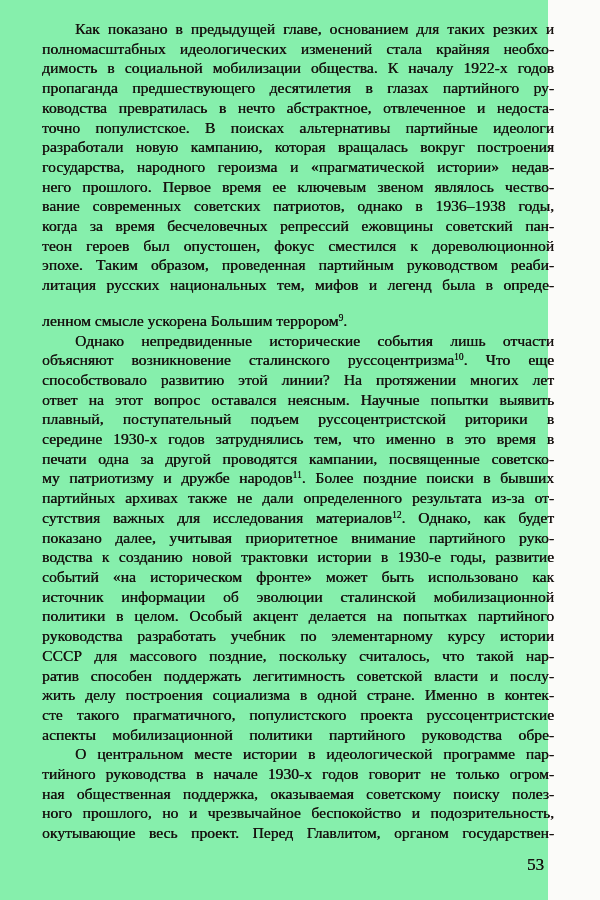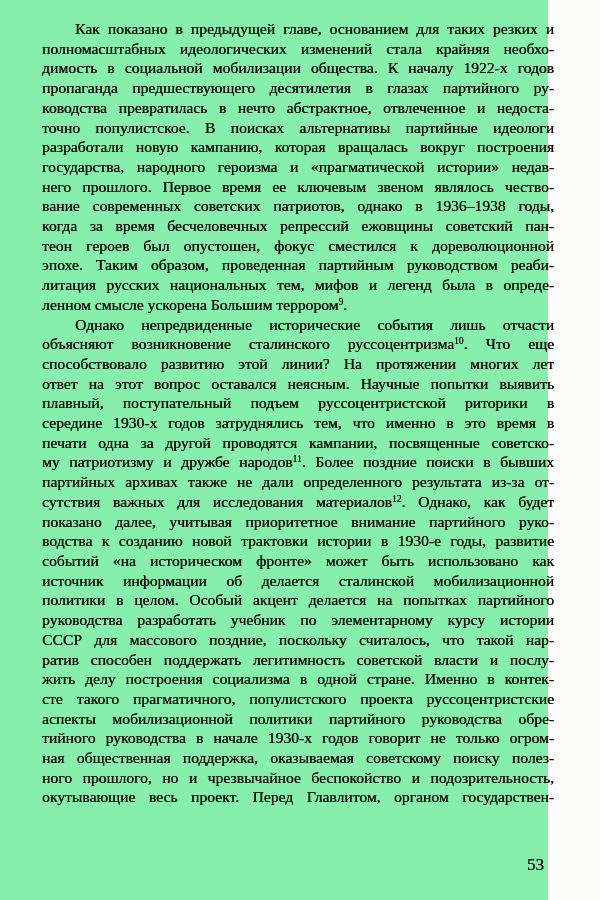--- a/index.html
+++ b/index.html
@@ -28,21 +28,21 @@
   .paragraph { margin: 0; }
   .line {
     font-size: 15.6px;
     line-height: 19.7px;
     text-align: justify;
     text-align-last: justify;
     text-shadow: 0.35px 0 0 currentColor;
     white-space: normal;
   }
   .line.indent { text-indent: 33px; }
-  .line.end { text-align-last: left; }
+  .line.end { text-align-last: left; margin-top: 16px; }
   sup.fnref {
     font-size: 9.5px;
     line-height: 0;
     vertical-align: 5px;
     text-shadow: 0.2px 0 0 currentColor;
   }
   .page-number {
     position: absolute;
     left: 32px;
     top: 855px;
@@ -81,30 +81,31 @@
         <div class="line">ответ на этот вопрос оставался неясным. Научные попытки выявить</div>
         <div class="line">плавный, поступательный подъем руссоцентристской риторики в</div>
         <div class="line">середине 1930-х годов затруднялись тем, что именно в это время в</div>
         <div class="line">печати одна за другой проводятся кампании, посвященные советско-</div>
         <div class="line">му патриотизму и дружбе народов<sup class="fnref">11</sup>. Более поздние поиски в бывших</div>
         <div class="line">партийных архивах также не дали определенного результата из-за от-</div>
         <div class="line">сутствия важных для исследования материалов<sup class="fnref">12</sup>. Однако, как будет</div>
         <div class="line">показано далее, учитывая приоритетное внимание партийного руко-</div>
         <div class="line">водства к созданию новой трактовки истории в 1930-е годы, развитие</div>
         <div class="line">событий «на историческом фронте» может быть использовано как</div>
-        <div class="line">источник информации об делается сталинской мобилизационной</div>
+        <div class="line">источник информации об эволюции сталинской мобилизационной</div>
         <div class="line">политики в целом. Особый акцент делается на попытках партийного</div>
         <div class="line">руководства разработать учебник по элементарному курсу истории</div>
         <div class="line">СССР для массового поздние, поскольку считалось, что такой нар-</div>
         <div class="line">ратив способен поддержать легитимность советской власти и послу-</div>
         <div class="line">жить делу построения социализма в одной стране. Именно в контек-</div>
         <div class="line">сте такого прагматичного, популистского проекта руссоцентристские</div>
         <div class="line">аспекты мобилизационной политики партийного руководства обре-</div>
       </div>
       <div class="paragraph">
+        <div class="line indent">О центральном месте истории в идеологической программе пар-</div>
         <div class="line">тийного руководства в начале 1930-х годов говорит не только огром-</div>
         <div class="line">ная общественная поддержка, оказываемая советскому поиску полез-</div>
         <div class="line">ного прошлого, но и чрезвычайное беспокойство и подозрительность,</div>
         <div class="line">окутывающие весь проект. Перед Главлитом, органом государствен-</div>
       </div>
     </main>
   <div class="page-number">53</div>
 </div>
 
 </body></html>

